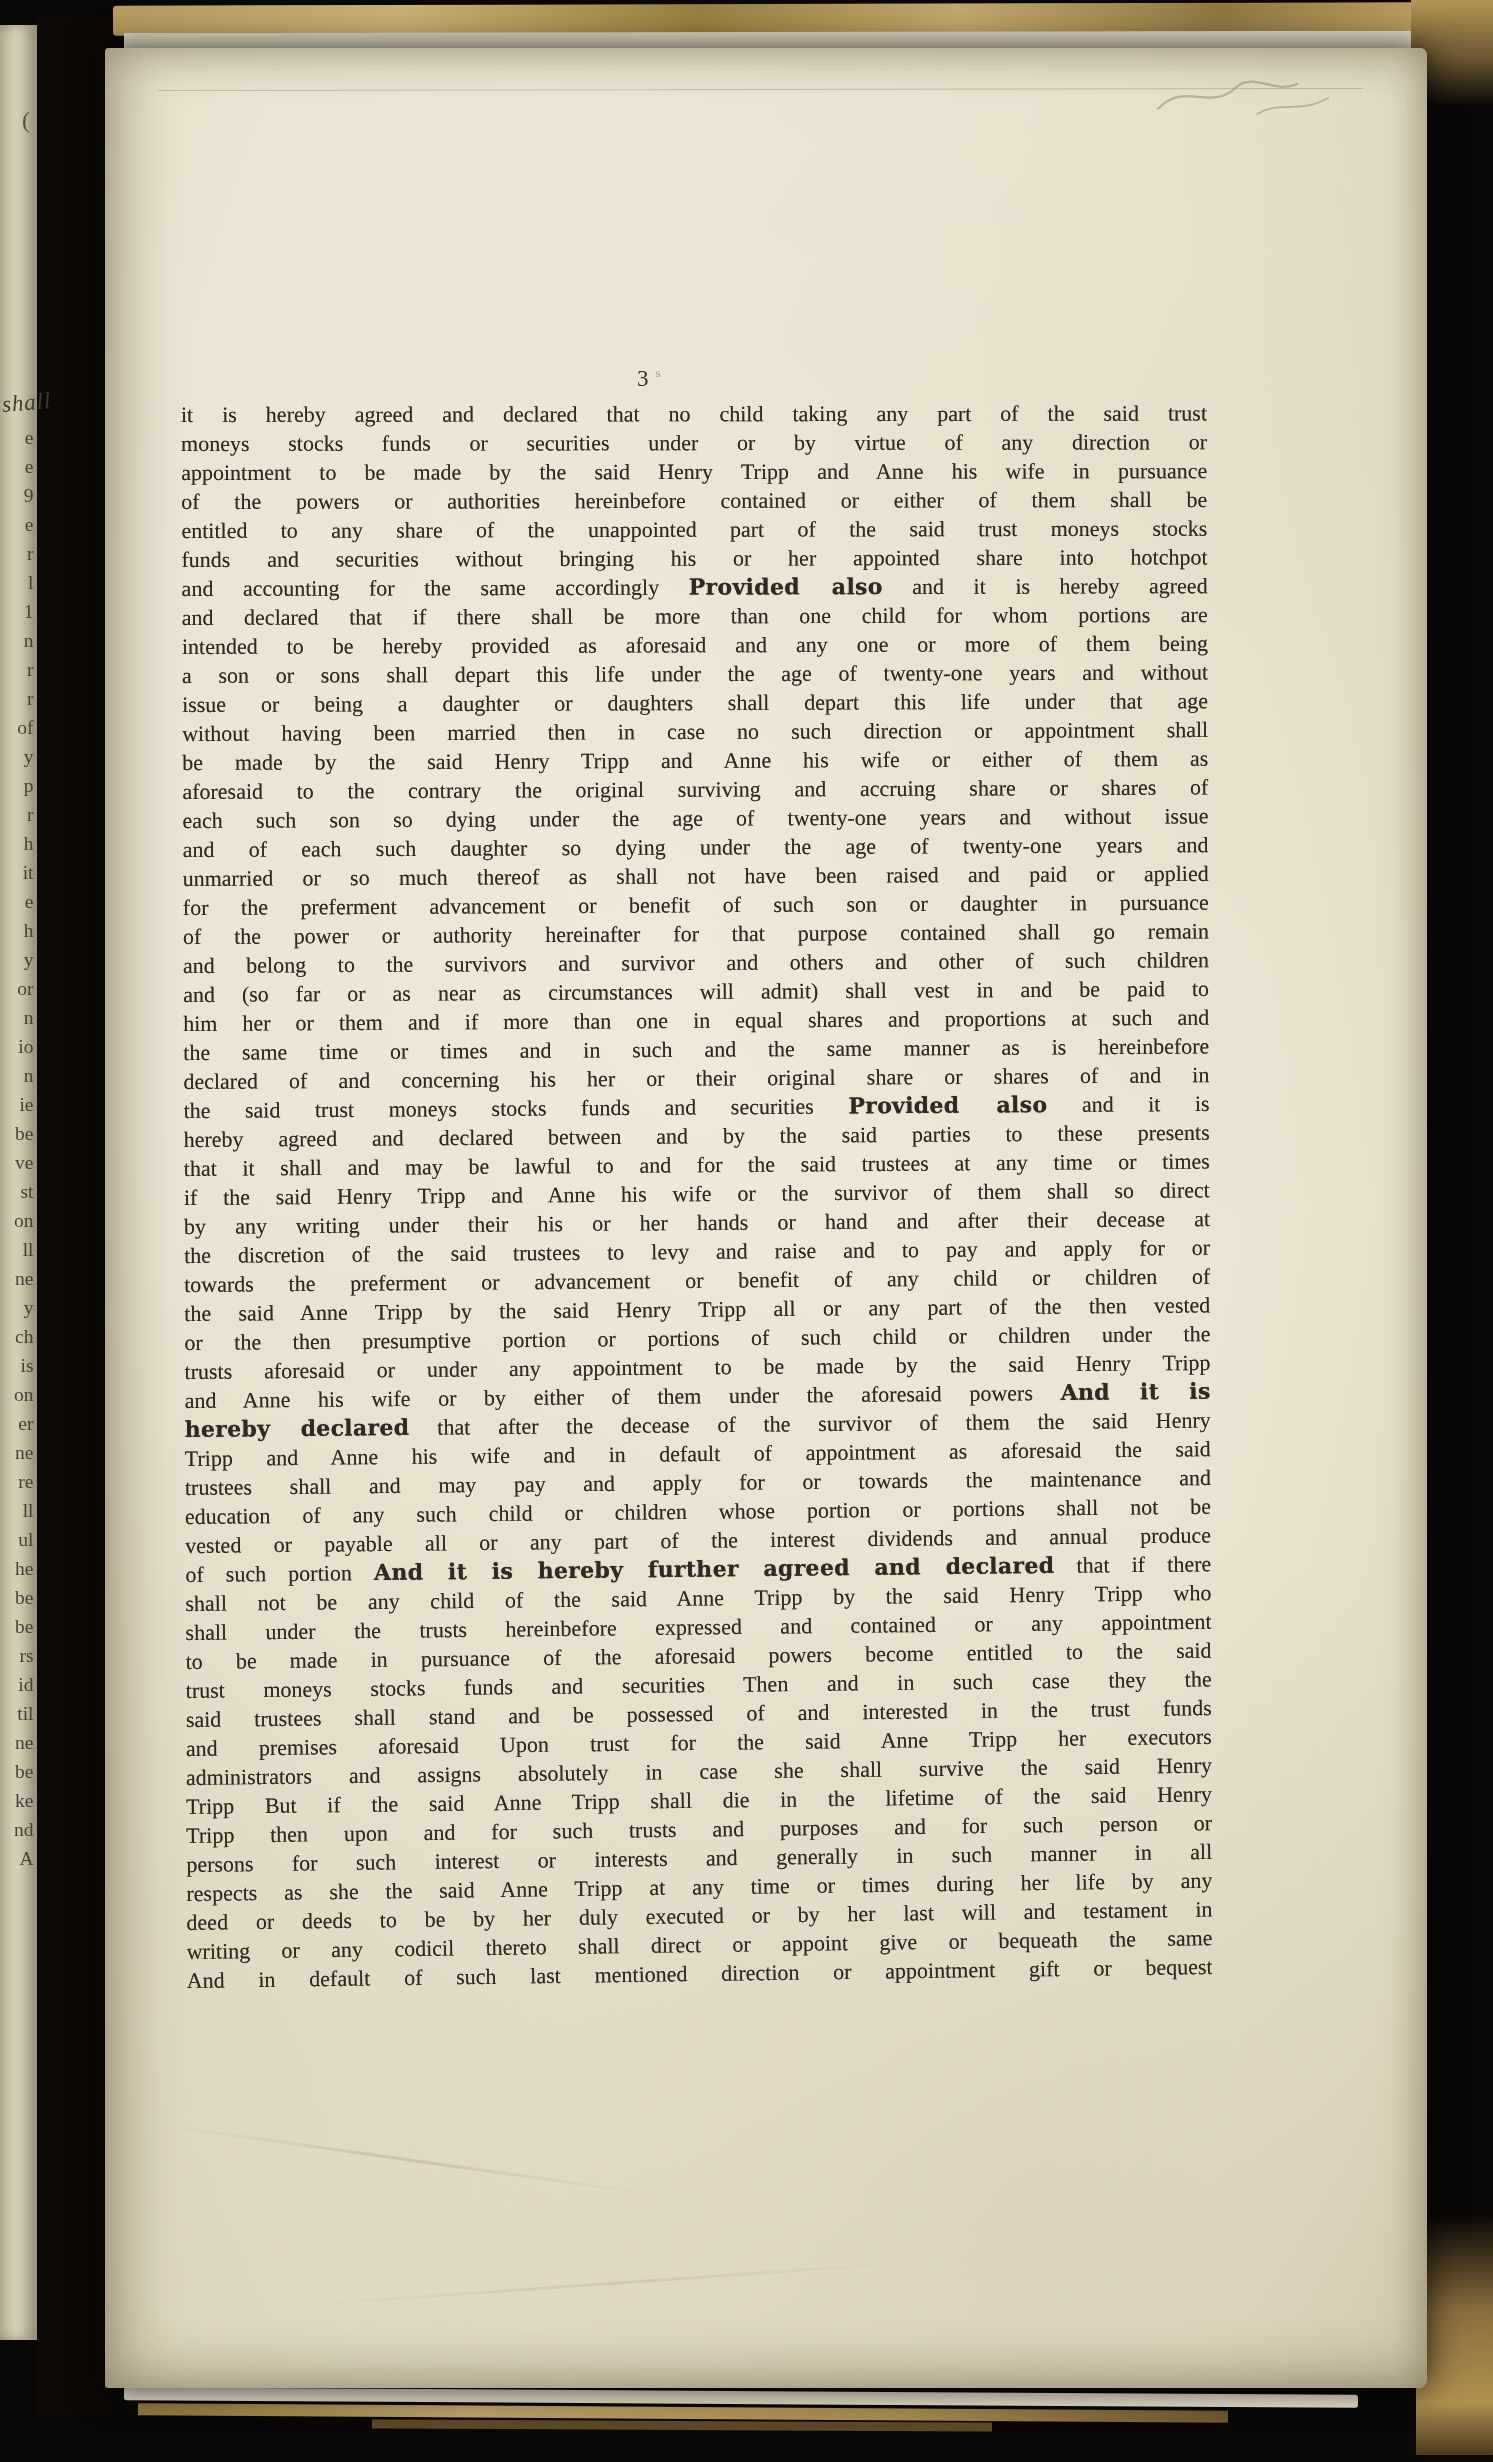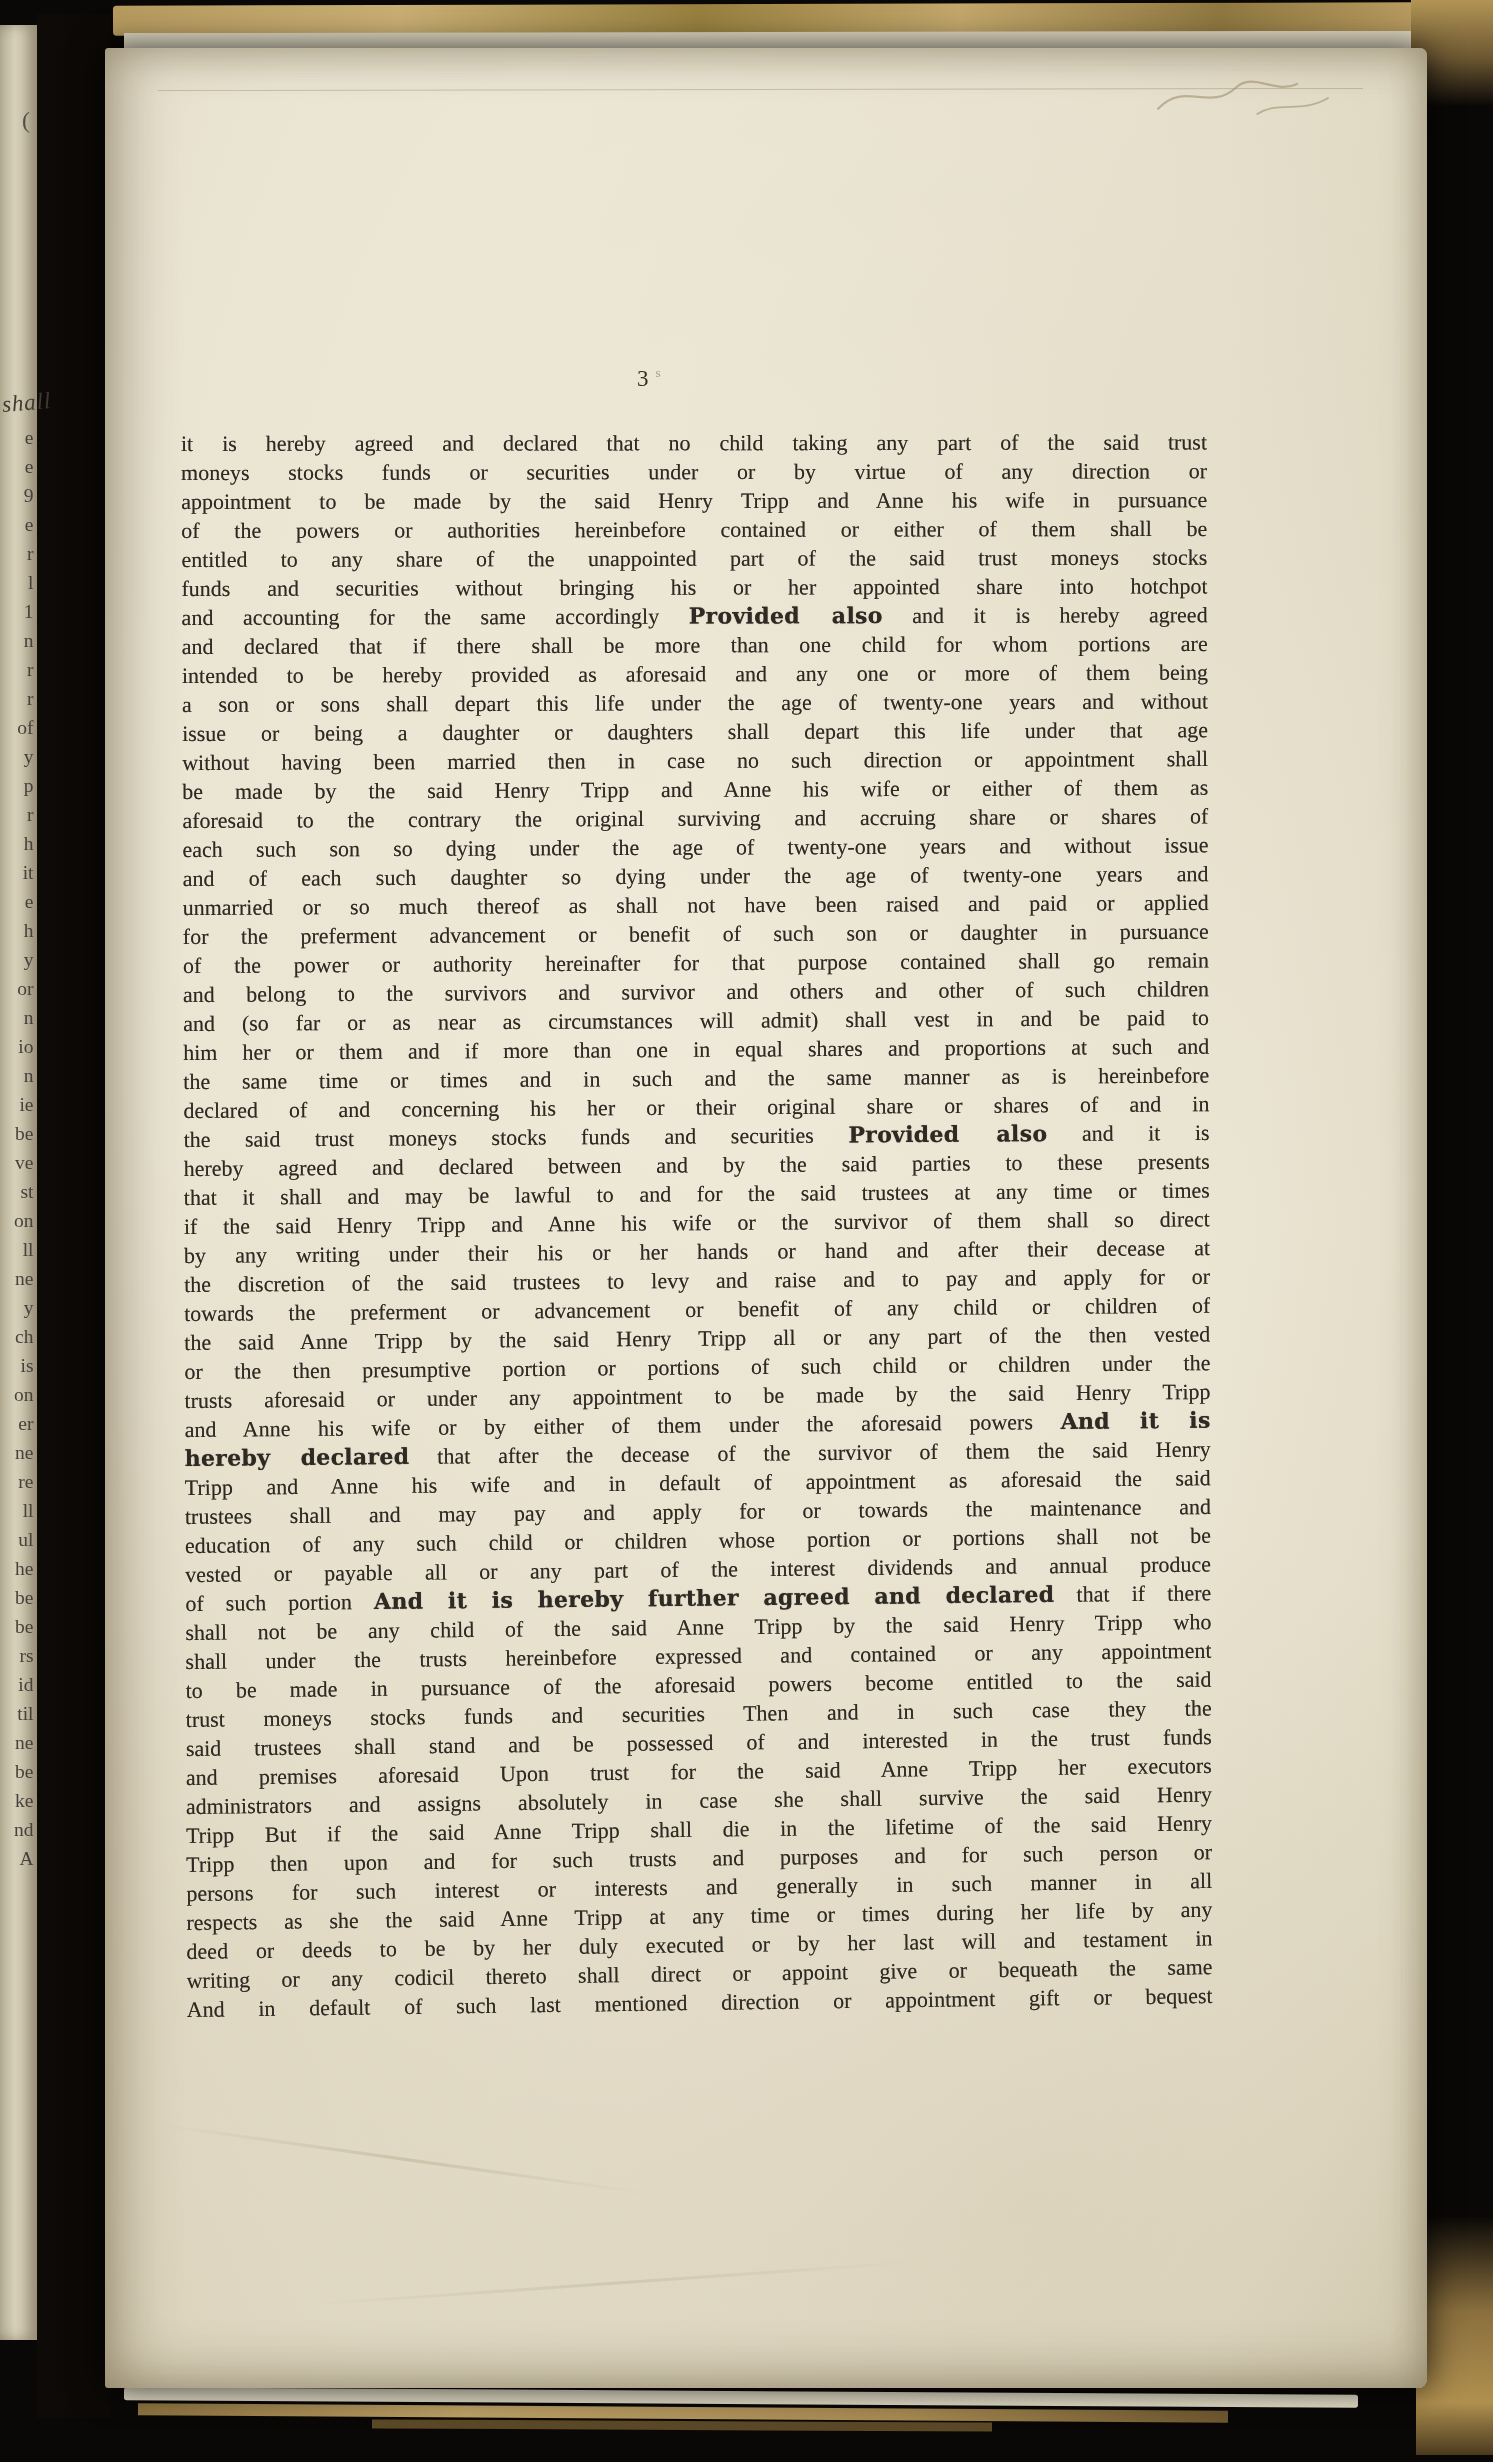--- a/index.html
+++ b/index.html
@@ -55,21 +55,21 @@
     background:linear-gradient(90deg,rgba(0,0,0,0),rgba(120,100,60,.14),rgba(0,0,0,0));transform:rotate(-4deg);}
 
   .squiggle{position:absolute;left:1046px;top:19.5px;opacity:.55;}
 
   .page-number{position:absolute;left:532px;top:317px;font-size:23px;color:#332f27;letter-spacing:0.9px;}
   .pn-mark{font-size:13.3px;vertical-align:super;opacity:.4;margin-left:6.2px;}
 
   .ghost{position:absolute;left:133px;top:347px;width:975px;font-size:19.5px;color:rgba(100,88,60,.26);
     filter:blur(0.6px);white-space:nowrap;overflow:hidden;}
 
-  .text-block{position:absolute;left:76px;top:381px;width:1026px;font-size:22px;line-height:29px;
+  .text-block{position:absolute;left:76px;top:352px;width:1026px;font-size:22px;line-height:29px;
     color:#2e2a23;text-shadow:0 0 0.5px rgba(46,42,35,.55);word-spacing:0.9px;}
   .text-line{text-align:justify;text-align-last:justify;height:29px;overflow:hidden;
     transform-origin:left center;}
   .gothic{font-family:"DejaVu Serif",serif;font-weight:700;letter-spacing:0.3px;
     text-shadow:0 0 0.8px rgba(40,35,28,.8);}
 </style>
 </head>
 <body>
 
 <div class="screen">

